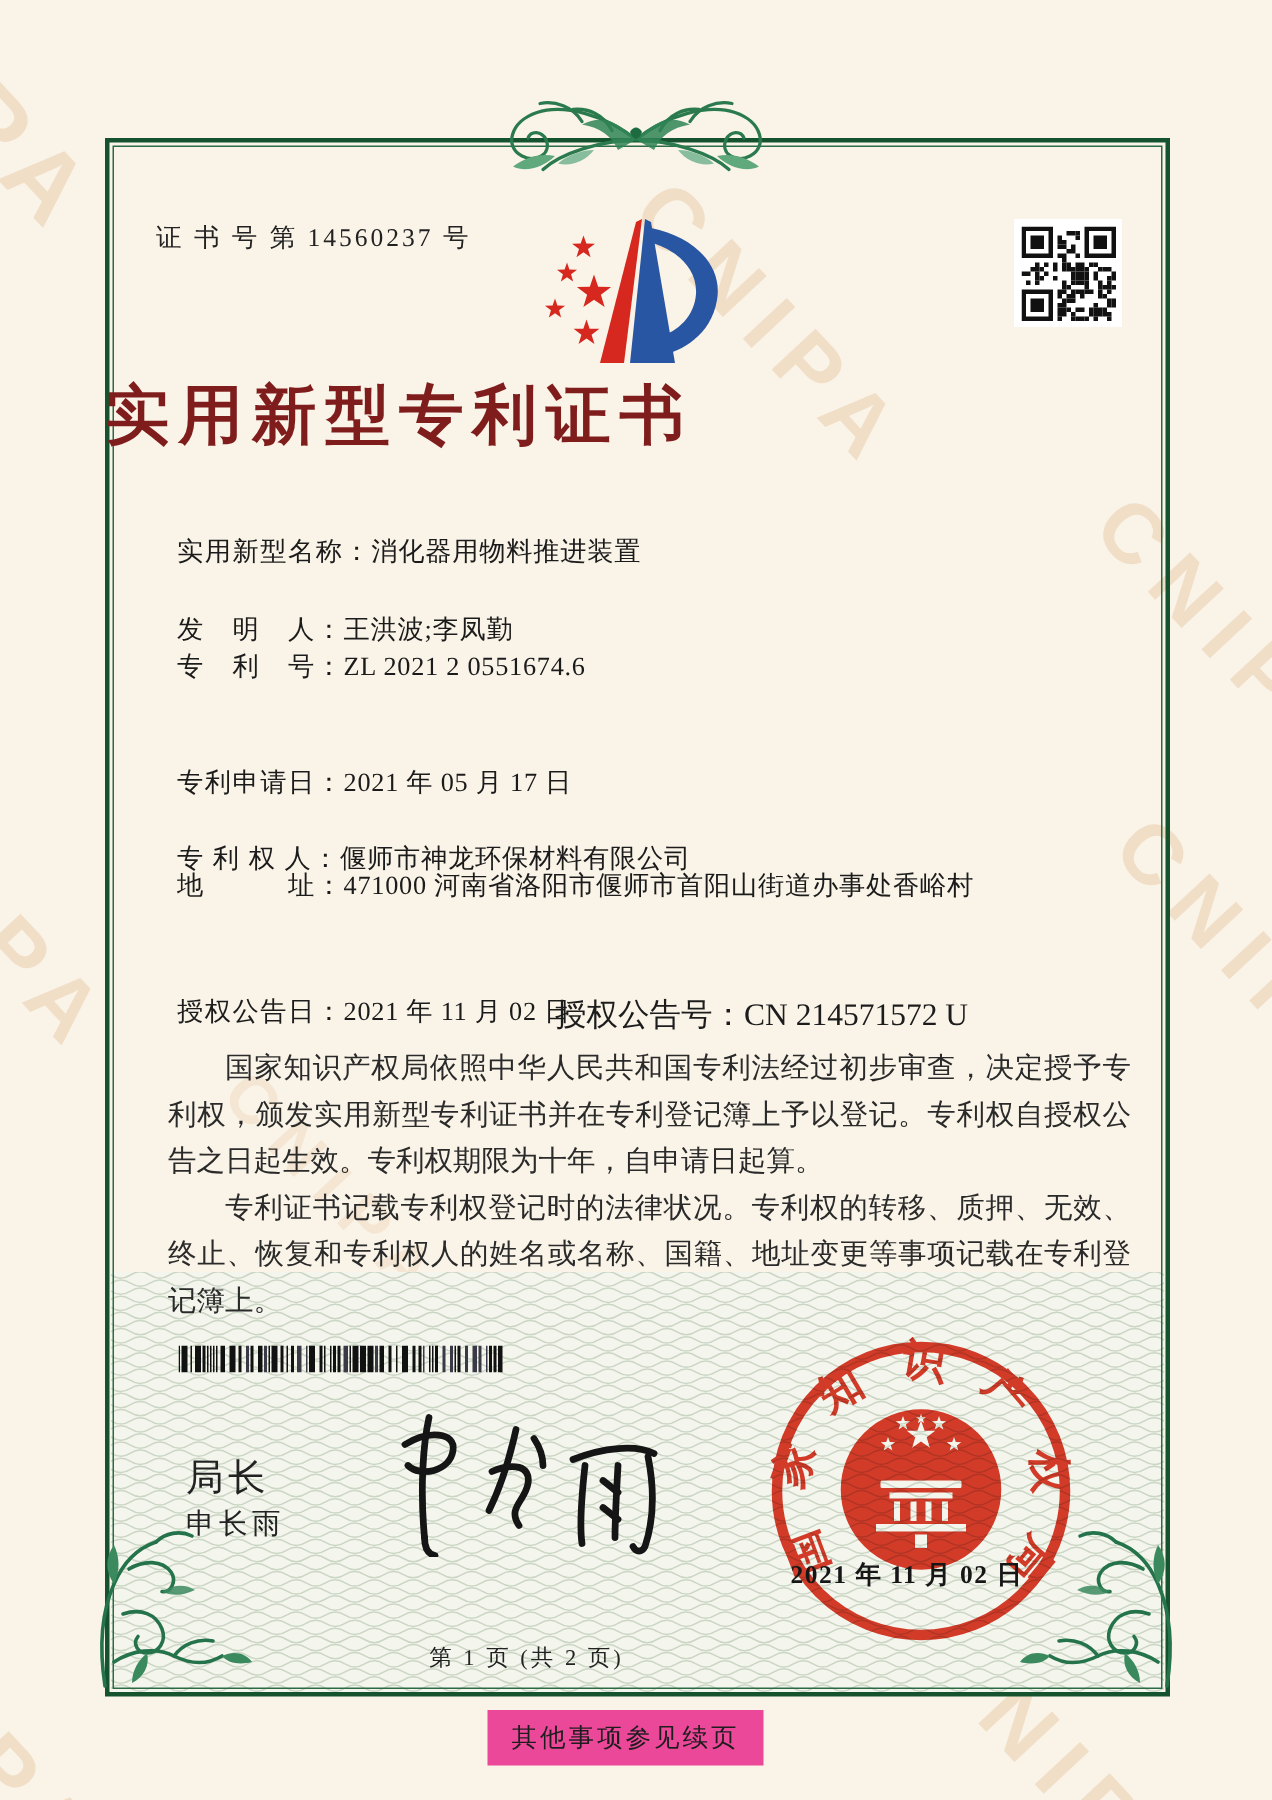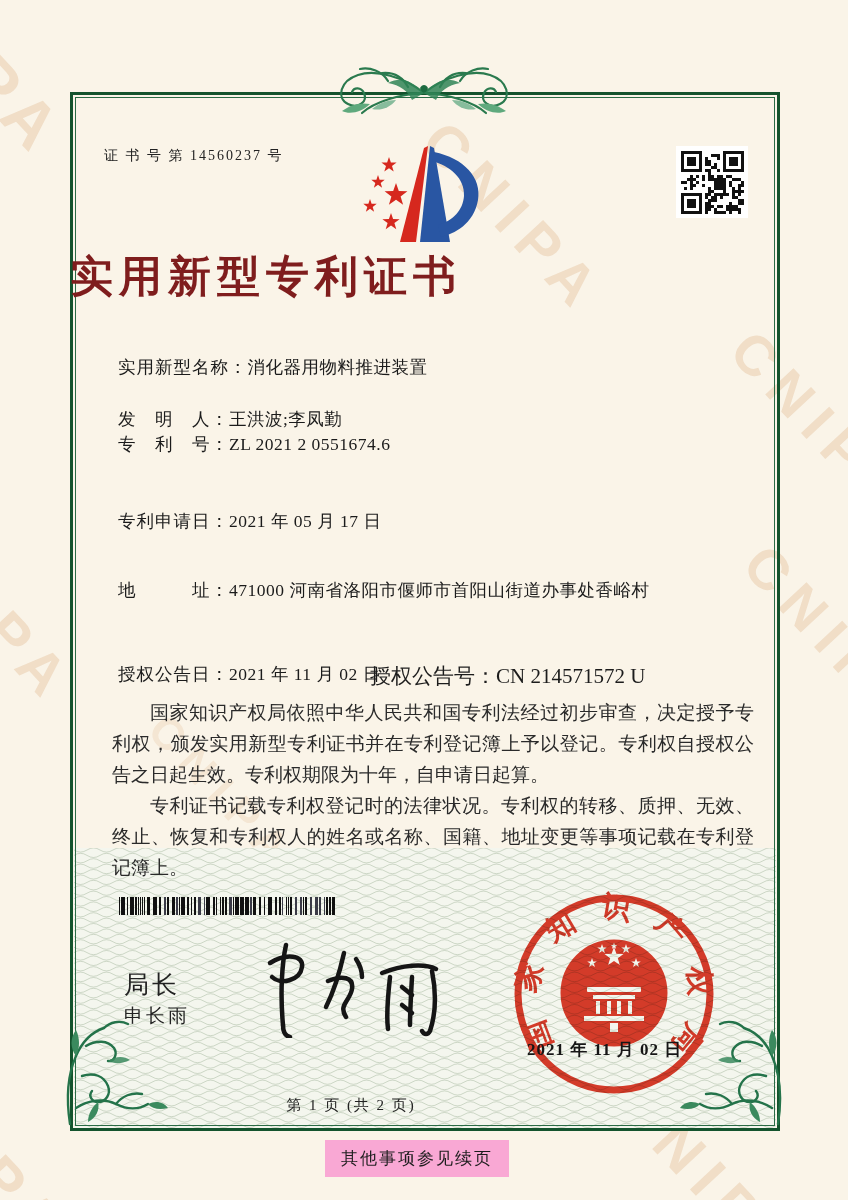--- a/index.html
+++ b/index.html
@@ -41,21 +41,21 @@
   .orn-br{left:676px;top:1012px;transform:scaleX(-1);}
   
   .band{
     position:absolute;left:74px;top:848px;width:702px;height:280px;
     background:#f4f6ee;
     overflow:hidden;
   }
   
   .cert-no{
     position:absolute;left:104px;top:147px;
-    font-size:14px;letter-spacing:2px;color:#222;
+    font-size:17px;letter-spacing:2px;color:#222;
   }
   .logo{position:absolute;left:356px;top:140px;}
   .qr{
     position:absolute;left:676px;top:146px;width:72px;height:72px;
     background:#fff;display:flex;align-items:center;justify-content:center;
   }
   .title{
     position:absolute;left:70px;top:248px;width:710px;
     text-align:left;
     font-size:43px;font-weight:700;letter-spacing:6px;color:#7f1d1d;
@@ -96,21 +96,21 @@
     font-size:17px;font-weight:700;color:#161616;letter-spacing:1px;
     white-space:nowrap;
   }
   
   .page-info{
     position:absolute;left:70px;top:1096px;width:562px;
     text-align:center;font-size:15px;color:#222;letter-spacing:2px;
   }
   .cont-note{
     position:absolute;left:325px;top:1140px;
-    background:#f9a8d4;
+    background:#ec4899;
     padding:7px 16px;
     font-size:17px;color:#1d1d1d;letter-spacing:2px;
     white-space:nowrap;
   }
 </style>
 </head>
 <body>
 
 <div class="page">
 
@@ -392,20 +392,23 @@
   </div>
   <div class="field" style="top:407px;">
     <span class="lab">发　明　人：</span><span>王洪波;李凤勤</span>
   </div>
   <div class="field" style="top:432px;">
     <span class="lab">专　利　号：</span><span>ZL 2021 2 0551674.6</span>
   </div>
   <div class="field" style="top:509px;">
     <span class="lab">专利申请日：</span><span>2021 年 05 月 17 日</span>
   </div>
+  <div class="field" style="top:560px;">
+    <span class="lab">专 利 权 人：</span><span>偃师市神龙环保材料有限公司</span>
+  </div>
   <div class="field" style="top:578px;">
     <span class="lab">地　　　址：</span><span>471000 河南省洛阳市偃师市首阳山街道办事处香峪村</span>
   </div>
   <div class="field" style="top:662px;">
     <span class="lab">授权公告日：</span><span>2021 年 11 月 02 日</span>
   </div>
   <div class="grant-no" style="top:662px;">
     <span class="lab">授权公告号：</span><span>CN 214571572 U</span>
   </div>
 

